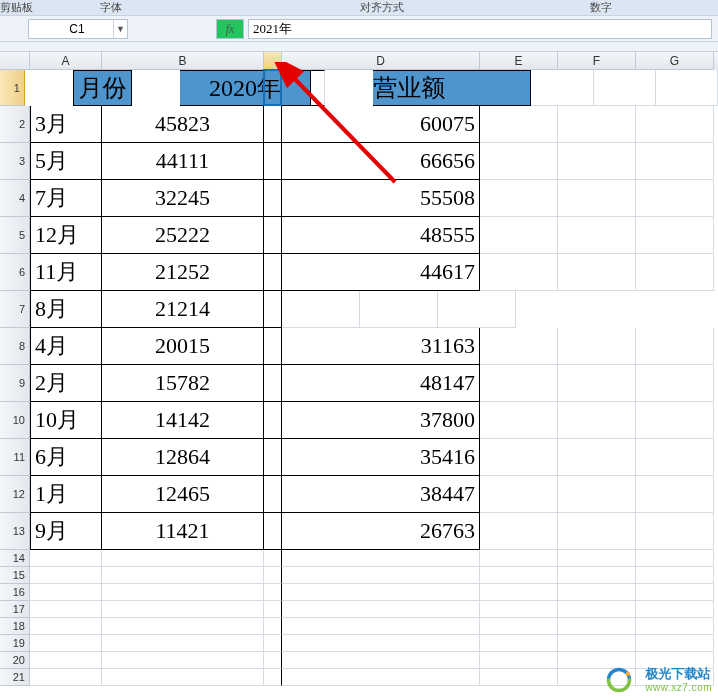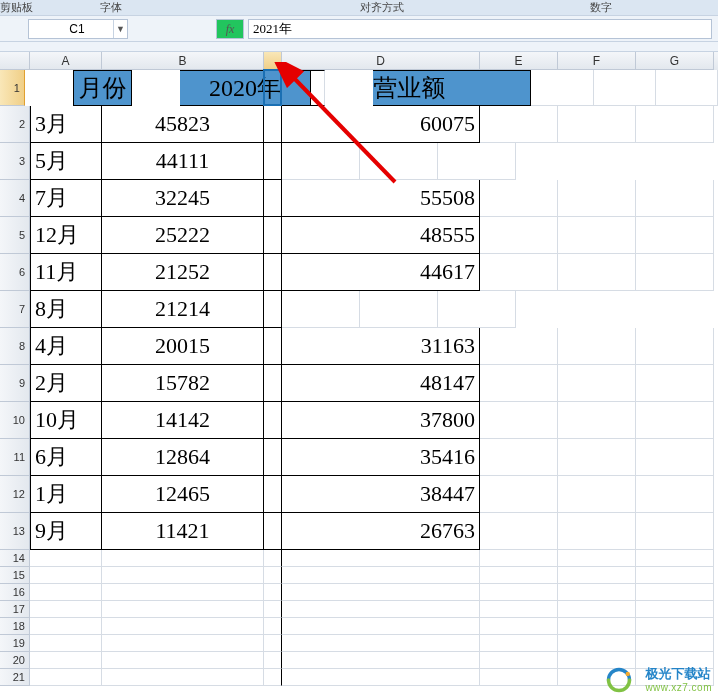--- a/index.html
+++ b/index.html
@@ -283,20 +283,21 @@
           <div class="data-cell wD right-txt">60075</div>
           <div class="cell wE"></div>
           <div class="cell wF"></div>
           <div class="cell wG"></div>
         </div>
         <div class="row data-row">
           <div class="rowh">3</div>
           <div class="data-cell wA tbl-left left-txt">5月</div>
           <div class="data-cell wB center-txt">44111</div>
           <div class="colC wC"></div>
+          <div class="data-cell wD right-txt">66656</div>
           <div class="cell wE"></div>
           <div class="cell wF"></div>
           <div class="cell wG"></div>
         </div>
         <div class="row data-row">
           <div class="rowh">4</div>
           <div class="data-cell wA tbl-left left-txt">7月</div>
           <div class="data-cell wB center-txt">32245</div>
           <div class="colC wC"></div>
           <div class="data-cell wD right-txt">55508</div>

